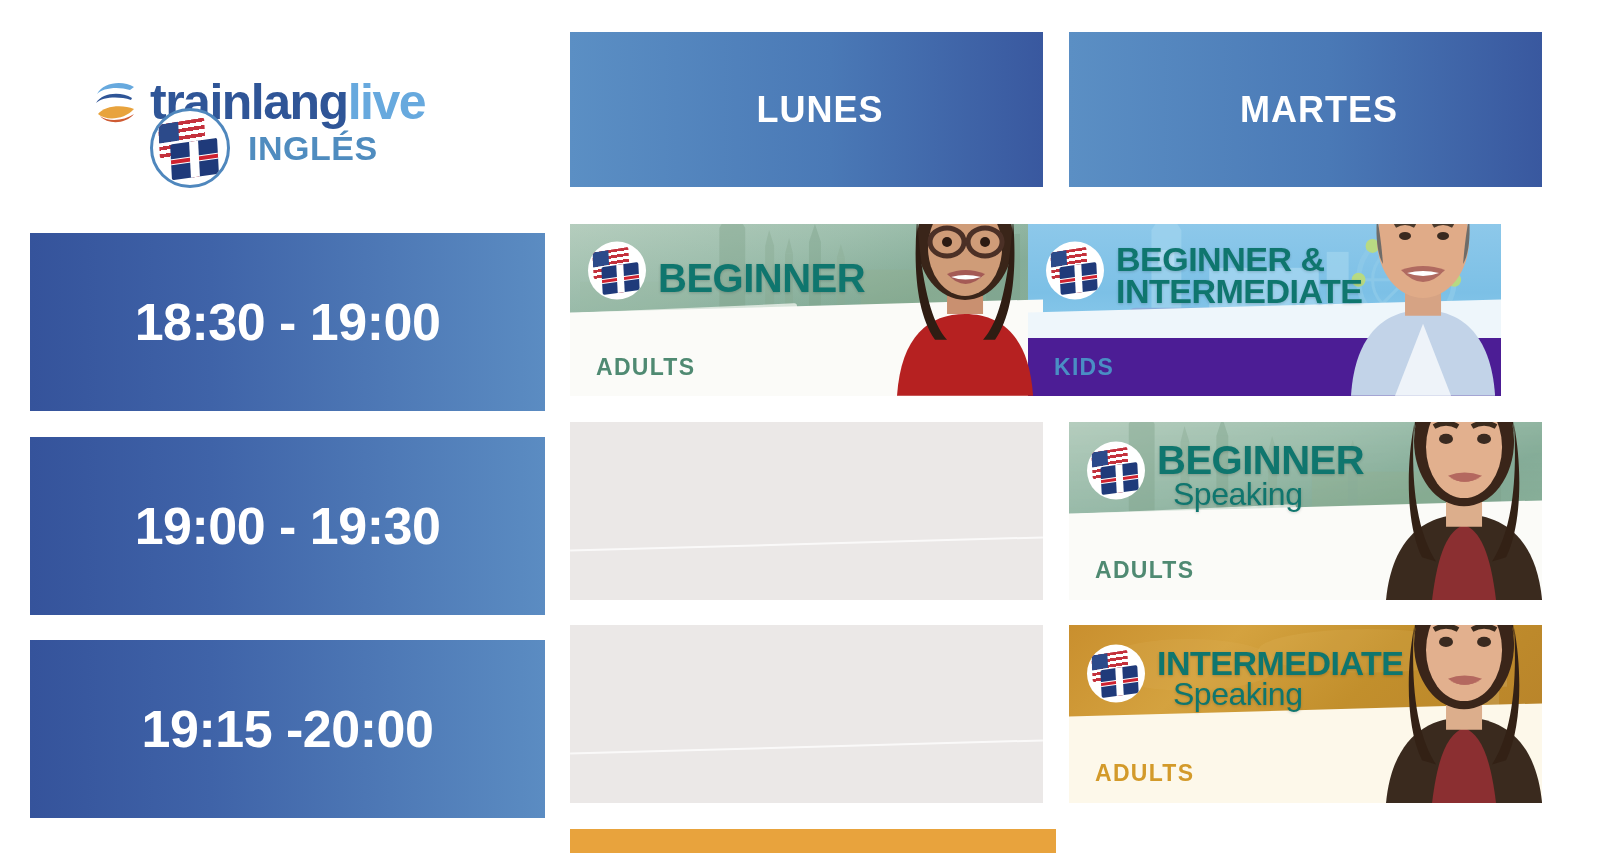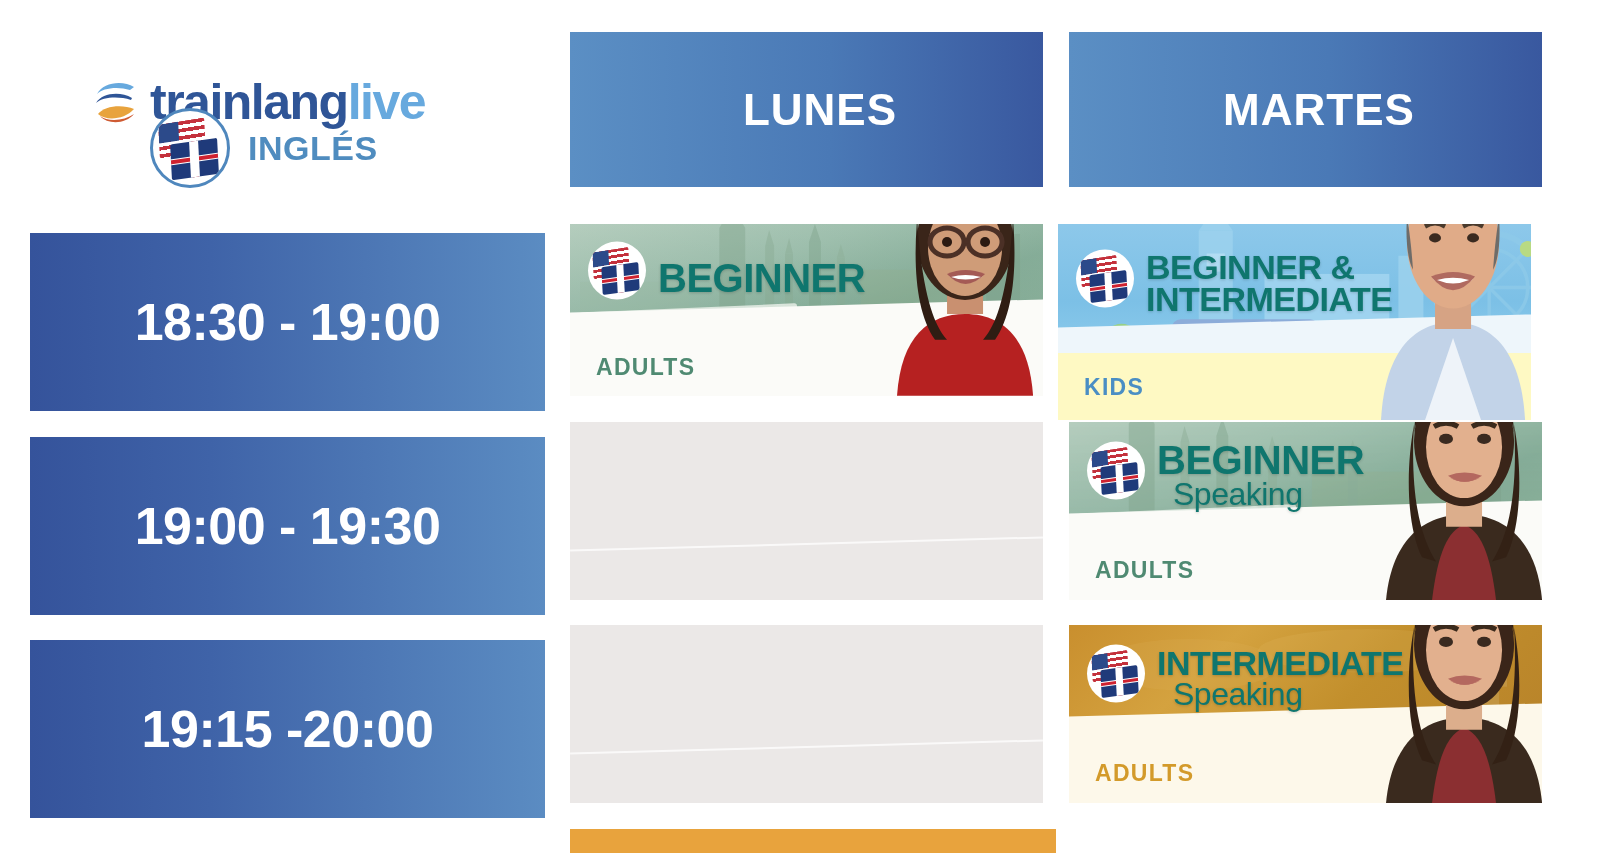--- a/index.html
+++ b/index.html
@@ -32,21 +32,21 @@
     position: relative; flex: none; overflow: hidden;
   }
   .lang-label { font-size: 34px; font-weight: 700; color: #4f8cbf; letter-spacing: 0.5px; }
 
   
   .col-head {
     position: absolute; height: 155px;
     background: linear-gradient(90deg, #5b8fc4 0%, #4a79b6 55%, #39589f 100%);
     display: flex; align-items: center; justify-content: center;
   }
-  .col-head span { color: #fff; font-size: 44px; font-weight: 700; letter-spacing: 1px; margin-left: 27px; }
+  .col-head span { color: #fff; font-size: 36px; font-weight: 700; letter-spacing: 1px; margin-left: 27px; }
 
   .time-cell {
     position: absolute; left: 30px; width: 515px;
     background: linear-gradient(90deg, #35539b 0%, #3f63a8 35%, #5b8cc2 100%);
     display: flex; align-items: center; justify-content: center; margin-top: 15px;
   }
   .time-cell span {
     color: #fff; font-size: 52px; font-weight: 700; letter-spacing: -0.5px;
   }
 
@@ -235,21 +235,21 @@
           <ellipse cx="60" cy="142" rx="5" ry="5" fill="#2b1a12"></ellipse>
           <ellipse cx="98" cy="142" rx="5" ry="5" fill="#2b1a12"></ellipse>
           <path d="M62 176 Q78 190 96 176 Q80 184 62 176 Z" fill="#fff"></path>
           <path d="M60 174 Q78 166 98 174 Q78 194 60 174 Z" fill="#a45a55"></path>
           <path d="M64 177 Q78 173 94 177 Q78 182 64 177 Z" fill="#fff"></path>
         </svg>
       </div>
     </div>
   </div>
 
-  <div class="cell" style="left:1058px; top:224px; width:473px; height:196px;">
+  <div class="cell" style="left:1028px; top:224px; width:473px; height:172px;">
     <div class="card">
       <div class="card-hero">
         <div class="bg-london-blue"></div>
         <svg class="sil" viewBox="0 0 473 114" preserveAspectRatio="none" style="opacity:.8">
           <rect x="124" y="6" width="30" height="108" fill="#9ed3ee"></rect>
           <polygon points="124,6 139,-16 154,6" fill="#9ed3ee"></polygon>
           <rect x="131" y="26" width="16" height="16" fill="#bde3f6"></rect>
           <rect x="182" y="44" width="110" height="70" fill="#a6d7f1"></rect>
           <rect x="300" y="28" width="22" height="86" fill="#9ed3ee"></rect>
           <circle cx="380" cy="56" r="48" fill="none" stroke="#8ecae9" stroke-width="5"></circle>
@@ -277,21 +277,21 @@
           <span class="uk-part">
               <span class="uk-cross"></span>
               <span class="uk-cross2"></span>
             </span>
         </span>
         <div class="hero-title">
           <span class="t-bold two">BEGINNER &amp;</span>
           <span class="t-bold two" style="margin-left:0;">INTERMEDIATE</span>
         </div>
       </div>
-      <div class="card-foot" style="background:#fef9c3;">
+      <div class="card-foot" style="background:#4c1d95;">
         <span style="color:#4a8ec4;">KIDS</span>
       </div>
       <div class="portrait">
         <svg viewBox="0 0 156 296" preserveAspectRatio="none" width="100%" height="100%">
           <path d="M6 296 C10 232 42 210 78 210 C114 210 146 232 150 296 Z" fill="#c2d3e8"></path>
           <path d="M60 216 h36 v-34 h-36 Z" fill="#d6a384"></path>
           <path d="M50 296 L78 224 L106 296 Z" fill="#eef3f9"></path>
           <ellipse cx="78" cy="140" rx="46" ry="58" fill="#e0ab88"></ellipse>
           <path d="M32 122 C34 82 58 70 78 70 C98 70 122 82 124 122 C120 96 104 84 78 84 C52 84 36 96 32 122 Z" fill="#5b5a58"></path>
           <path d="M32 118 C30 142 34 158 38 164 C36 140 34 128 32 118 Z" fill="#6e6c69"></path>

